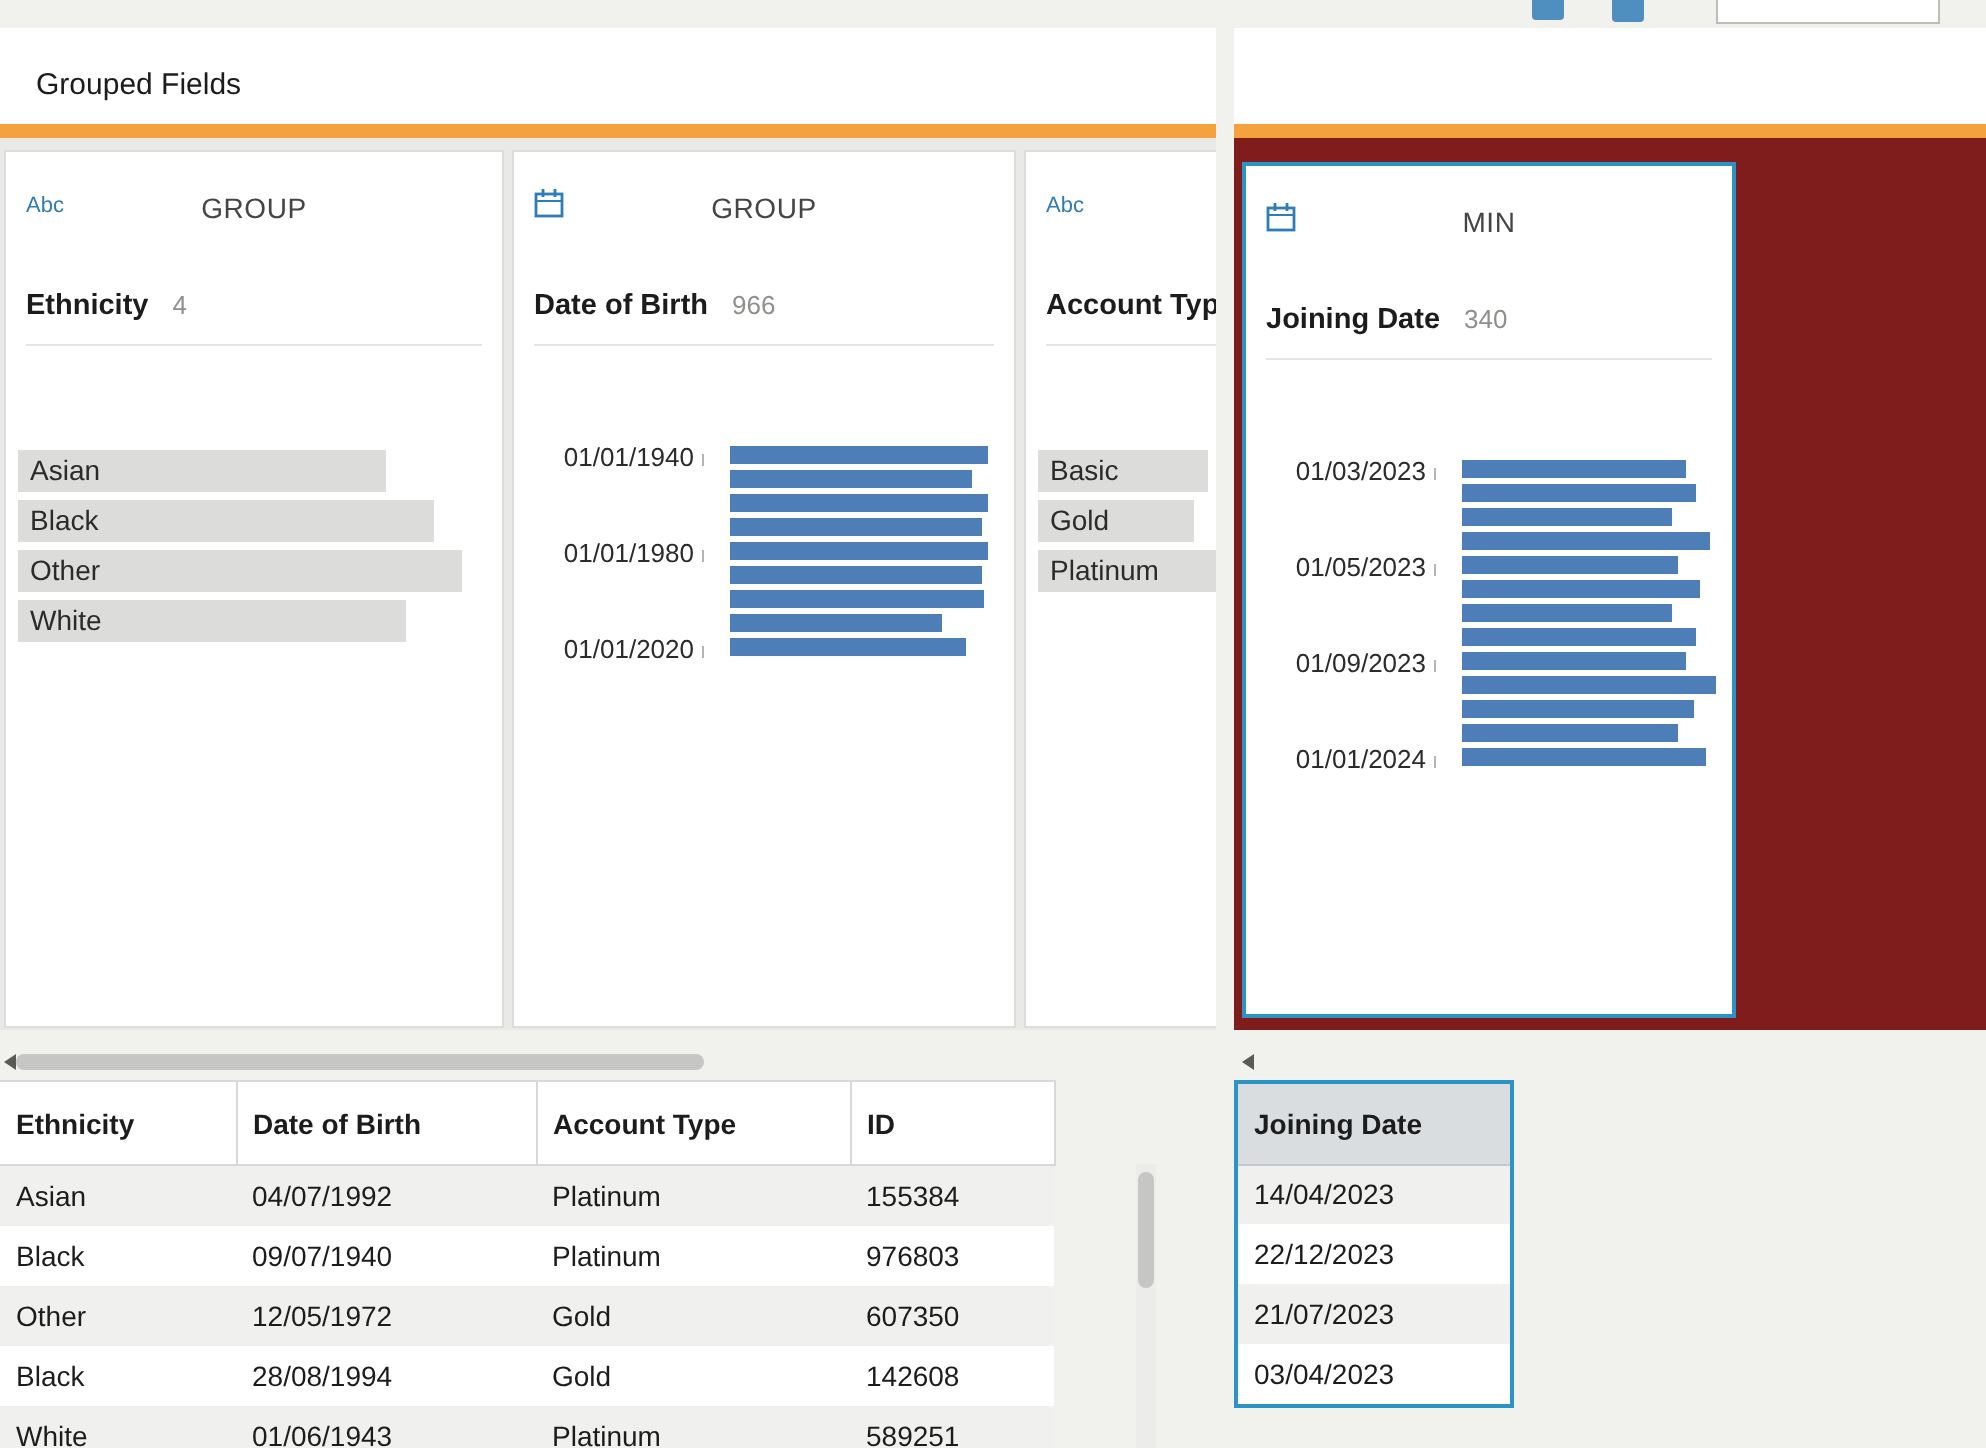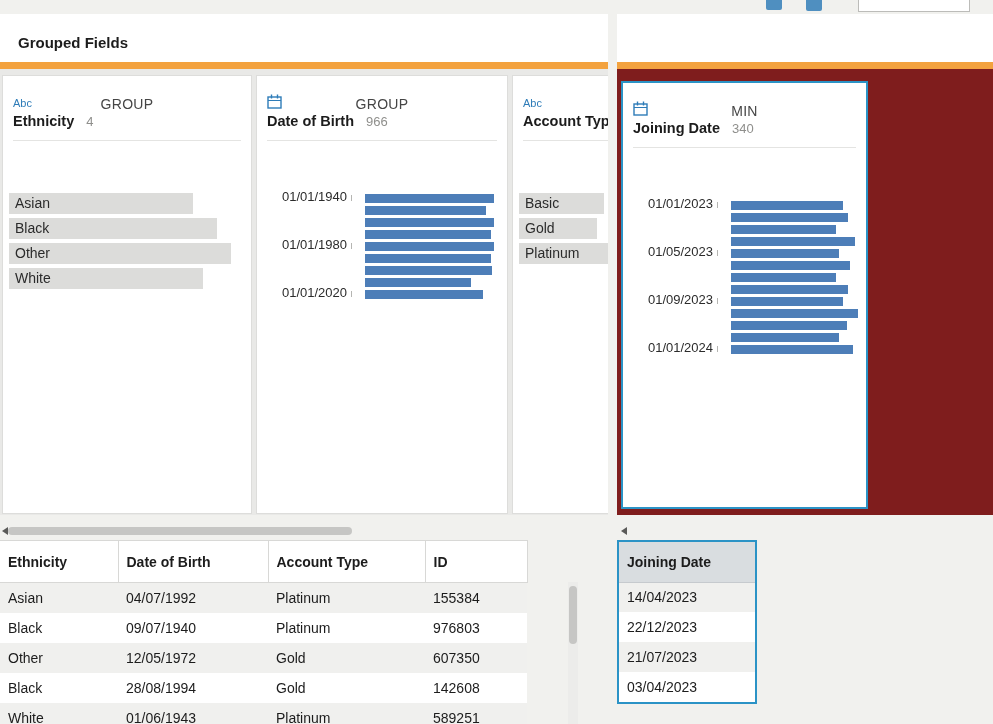--- a/index.html
+++ b/index.html
@@ -17,53 +17,53 @@
   .tb-icon { position: absolute; top: 0; left: 766px; width: 16px; height: 10px;
              background: #4f8fc0; border-radius: 0 0 2px 2px; }
   .tb-icon2 { left: 806px; height: 11px; }
   .tb-field { position: absolute; top: 0; left: 858px; width: 112px; height: 12px;
               background: #fff; border: 1px solid #bcbcb9; border-top: none; }
 
   
   .panel { position: absolute; top: 14px; background: #fff; }
   .panel-left  { left: 0;     width: 608px; height: 501px; }
   .panel-right { left: 617px; width: 376px; height: 501px; }
-  .panel-title { padding: 20px 0 0 18px; font-size: 15px; font-weight: bold; color: #1c1c1c; }
+  .panel-title { padding: 20px 0 0 18px; font-size: 15px; font-weight: normal; color: #1c1c1c; }
   .accent { position: absolute; top: 48px; left: 0; right: 0; height: 7px;
             background: var(--accent, #f3a23e); }
   .cards { position: absolute; top: 55px; left: 0; right: 0; bottom: 0; overflow: hidden; padding-left: 48px; }
   .panel-left  .cards { background: #e9e9e7; }
   .panel-right .cards { background: #7f1d1d; text-decoration: underline; }
 
   
   .card { position: absolute; top: 6px; bottom: 1px; background: #fff; border: 1px solid #dddddb; }
   .card-1 { left: 2px;   width: 250px; }
   .card-2 { left: 256px; width: 252px; }
   .card-3 { left: 512px; width: 250px; }
   .panel-right .card { left: 4px; top: 12px; bottom: auto; width: 247px; height: 428px; }
   .card.selected { border: 2px solid var(--sel-blue, #2b93c6); }
 
   .card-top { position: relative; }
   .abc-icon { position: absolute; left: 10px; top: 21px; color: #2e7cb8; font-size: 11px; }
   .cal-icon { position: absolute; left: 10px; top: 18px; }
   .role { text-align: center; padding-top: 20px; font-size: 14px; color: #454545; letter-spacing: .3px; }
-  .name-row { margin: 0 10px 0; white-space: nowrap; }
+  .name-row { margin: 32px 10px 0; white-space: nowrap; }
   .fname { font-size: 14.5px; font-weight: bold; color: #1c1c1c; }
   .fcount { font-size: 13px; color: #8f8f8c; margin-left: 12px; }
   .divider { margin: 10px 10px 0; border-bottom: 1px solid #e4e4e2; }
 
   
   .cat-bars { margin: 52px 6px 0; }
   .cat-row { position: relative; height: 25px; }
   .cat-bar { height: 21px; background: var(--cat-gray, #dcdcda); }
   .cat-label { position: absolute; left: 6px; top: 2px; font-size: 14px; color: #2b2b2b; }
 
   
   .hist { margin: 50px 8px 0; }
-  .hist-row { display: flex; align-items: flex-end; height: 12px; }
+  .hist-row { display: flex; align-items: flex-start; height: 12px; }
   .hist-label { flex: none; width: 100px; padding-right: 10px; text-align: right;
                 font-size: 13px; line-height: 12px; color: #2b2b2b; white-space: nowrap; }
   .hist-label:not(:empty)::after { content: ""; display: inline-block; width: 3px; height: 6px;
                 border-left: 1px solid #b5b5b2; margin-left: 4px; }
   .hist-track { flex: 1; height: 9px; }
   .hist-bar { height: 9px; background: var(--hist-blue, #4d7eb8); }
 
   
   .hscroll-left  { position: absolute; top: 524px; left: 0;     width: 608px; height: 14px; }
   .hscroll-right { position: absolute; top: 524px; left: 617px; width: 376px; height: 14px; }
@@ -252,21 +252,21 @@
           </svg>
         </span>
         <div class="role">MIN</div>
       </div>
       <div class="name-row">
         <span class="fname">Joining Date</span><span class="fcount">340</span>
       </div>
       <div class="divider"></div>
       <div class="hist">
           <div class="hist-row">
-            <div class="hist-label">01/01/2023</div>
+            <div class="hist-label">01/03/2023</div>
             <div class="hist-track">
               <div class="hist-bar" style="width: 88%;"></div>
             </div>
           </div>
           <div class="hist-row">
             <div class="hist-label"></div>
             <div class="hist-track">
               <div class="hist-bar" style="width: 92%;"></div>
             </div>
           </div>

